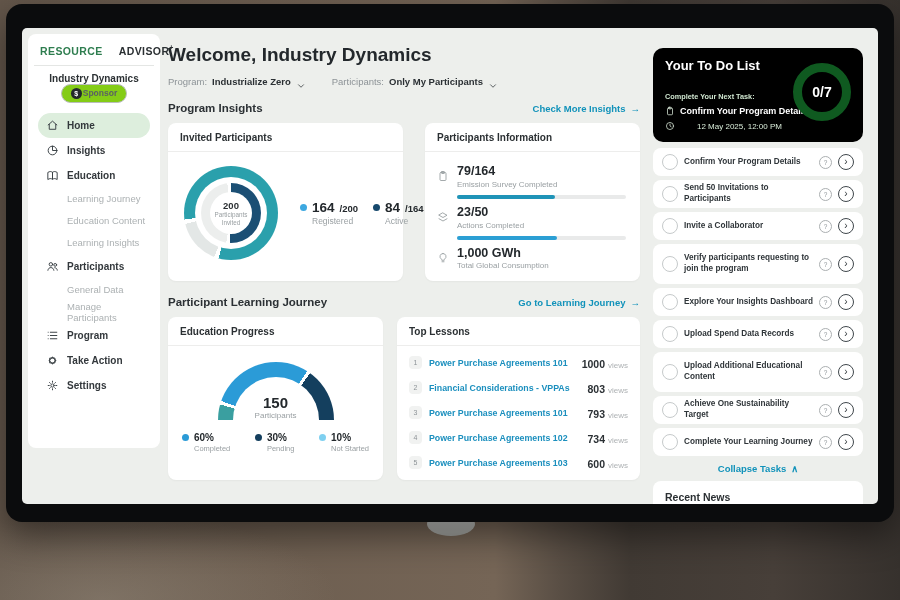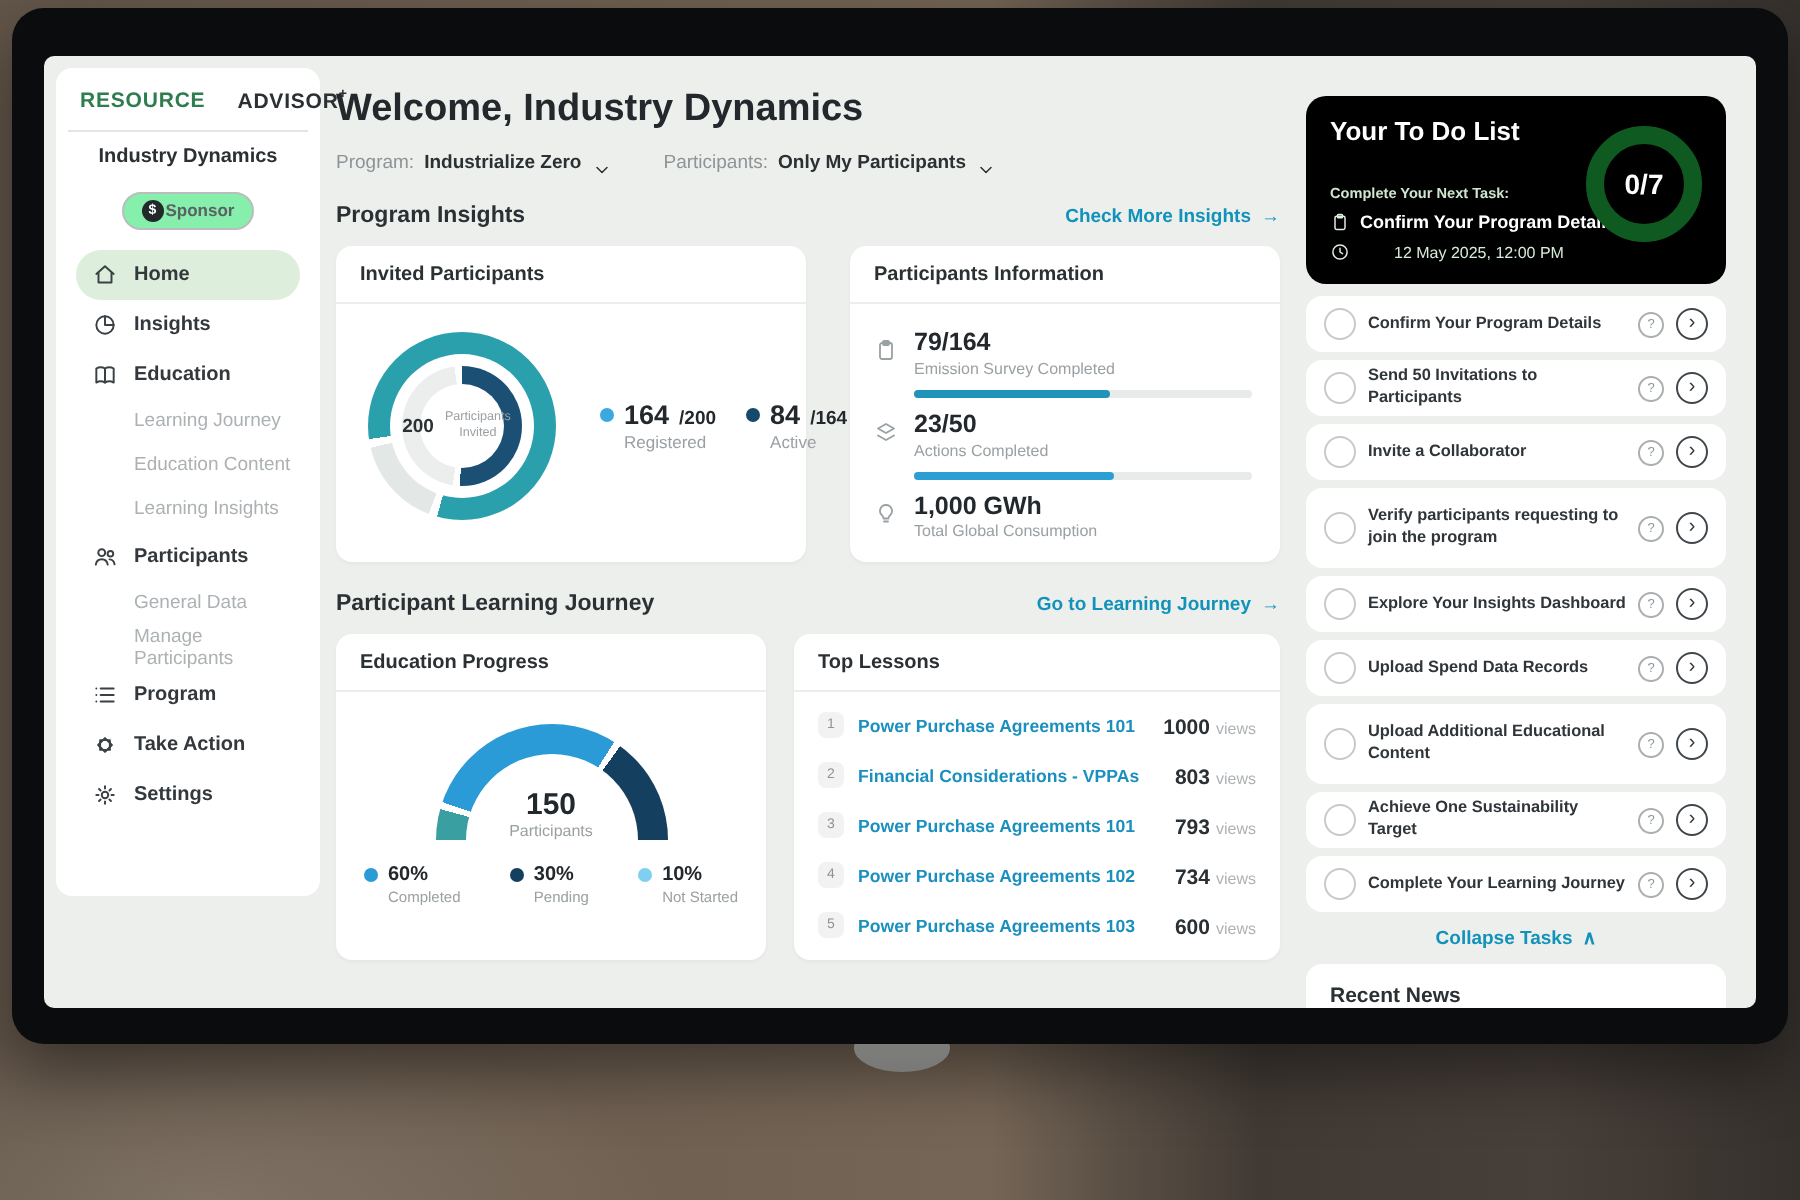--- a/index.html
+++ b/index.html
@@ -21,22 +21,22 @@
 
   
   .sidebar{position:absolute;left:6px;top:6px;width:132px;height:414px;background:#fff;
     border-radius:8px;box-sizing:border-box;padding:10px 10px;}
   .logo{font-size:10.5px;font-weight:700;letter-spacing:.4px;white-space:nowrap;padding-left:2px;}
   .logo .lg-green{color:#2e7d4f;}
   .logo .lg-dark{color:#2b3033;margin-left:16px;}
   .logo sup{font-size:7px;color:#2b3033;}
   .side-div{height:1px;background:#e4e6e4;margin:8px -4px 7px;}
   .org{font-size:10px;font-weight:700;color:#2b3033;text-align:center;}
-  .sponsor{margin:12px auto 10px;width:64px;height:17px;border:1px solid #b9bdbd;border-radius:10px;
-    display:flex;align-items:center;justify-content:center;gap:1px;background:#86efac;}
+  .sponsor{margin:0 auto 10px;width:64px;height:17px;border:1px solid #b9bdbd;border-radius:10px;
+    display:flex;align-items:center;justify-content:center;gap:1px;background:#84cc16;}
   .sponsor-ic{width:11px;height:11px;border-radius:50%;background:#23282b;color:#fff;font-size:7px;
     font-weight:700;display:flex;align-items:center;justify-content:center;}
   .sponsor-label{font-size:8.5px;color:#5a6063;font-weight:600;}
   .nav-item{display:flex;align-items:center;gap:8px;height:25px;padding:0 8px;border-radius:13px;
     font-size:10px;font-weight:700;color:#33383c;cursor:pointer;}
   .nav-item .ic{width:13px;height:13px;color:#3a4145;flex:0 0 13px;}
   .nav-item.active{background:#ddeedd;}
   .nav-sub{display:flex;align-items:center;height:22px;padding-left:29px;font-size:9.5px;
     color:#acb1b3;font-weight:400;cursor:pointer;}
 
@@ -57,21 +57,21 @@
 
   .card-invited{width:235px;height:158px;}
   .inv-body{display:flex;align-items:center;padding:14px 10px 0 16px;}
   .donut{position:relative;width:94px;height:94px;flex:0 0 94px;}
   .d-outer{position:absolute;inset:0;border-radius:50%;
     background:conic-gradient(from 262deg,#2aa0ac 0 81.5%,#fff 81.5% 83%,#e3e7e6 83% 98.5%,#fff 98.5% 100%);}
   .d-outer-hole{position:absolute;inset:11px;border-radius:50%;background:#fff;}
   .d-inner{position:absolute;inset:17px;border-radius:50%;
     background:conic-gradient(from 0deg,#1b4f74 0 50.5%,#fff 50.5% 52.5%,#eceeed 52.5% 98%,#fff 98% 100%);}
   .d-inner-hole{position:absolute;inset:26px;border-radius:50%;background:#fff;}
-  .d-center{position:absolute;inset:0;display:flex;flex-direction:row;align-items:center;justify-content:center;text-align:center;}
+  .d-center{position:absolute;inset:0;display:flex;flex-direction:column;align-items:center;justify-content:center;text-align:center;}
   .d-center .dc-v{font-size:9.5px;font-weight:700;color:#2b3033;}
   .d-center .dc-l{font-size:6.3px;color:#9aa0a3;width:44px;line-height:1.25;}
   .inv-legend{margin-left:22px;display:flex;flex-direction:row;gap:15px;}
   .leg-line{display:flex;align-items:baseline;gap:5px;}
   .leg-dot{width:7px;height:7px;border-radius:50%;align-self:center;}
   .dot-blue{background:#3da8e0;} .dot-navy{background:#17496d;}
   .leg-big{font-size:13.5px;font-weight:700;color:#23282c;}
   .leg-small{font-size:9.5px;font-weight:700;color:#23282c;}
   .leg-sub{font-size:8.5px;color:#9aa0a3;margin:1px 0 0 12px;}
 

